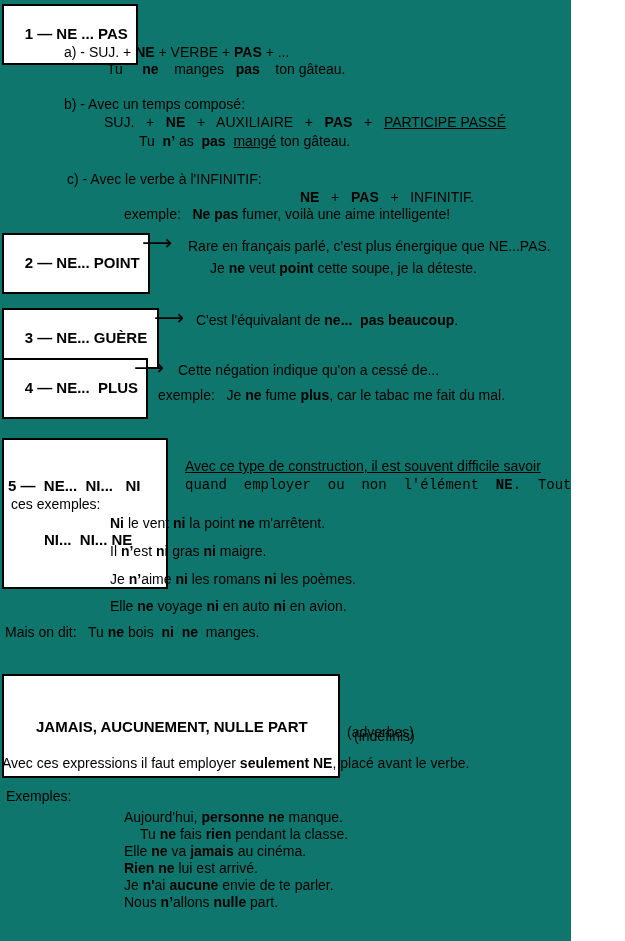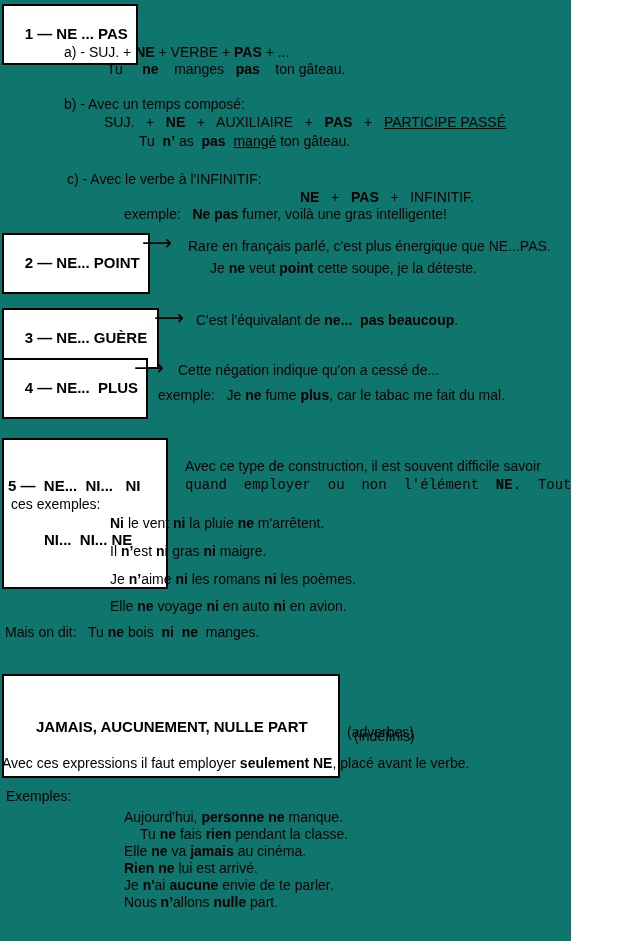--- a/index.html
+++ b/index.html
@@ -38,21 +38,21 @@
   <div class="titlebox" style="left:2px;top:4px;">
     <span>1 — NE ... PAS</span>
   </div>
   <div class="abs" style="left:64px;top:44px;"><span>a) - SUJ. + </span><span class="b">NE</span><span> + VERBE + </span><span class="b">PAS</span><span> + ...</span></div>
   <div class="abs" style="left:107px;top:61px;"><span>Tu     </span><span class="b">ne</span><span>    manges   </span><span class="b">pas</span><span>    ton gâteau.</span></div>
   <div class="abs" style="left:64px;top:96px;"><span>b) - Avec un temps composé:</span></div>
   <div class="abs" style="left:104px;top:114px;"><span>SUJ.   +   </span><span class="b">NE</span><span>   +   AUXILIAIRE   +   </span><span class="b">PAS</span><span>   +   </span><span class="u">PARTICIPE PASSÉ</span></div>
   <div class="abs" style="left:139px;top:133px;"><span>Tu  </span><span class="b">n’</span><span> as  </span><span class="b">pas</span><span>  </span><span class="u">mangé</span><span> ton gâteau.</span></div>
   <div class="abs" style="left:67px;top:171px;"><span>c) - Avec le verbe à l'INFINITIF:</span></div>
   <div class="abs" style="left:300px;top:189px;"><span class="b">NE</span><span>   +   </span><span class="b">PAS</span><span>   +   INFINITIF.</span></div>
-  <div class="abs" style="left:124px;top:206px;"><span>exemple:   </span><span class="b">Ne pas</span><span> fumer, voilà une gras intelligente!</span></div>
+  <div class="abs" style="left:124px;top:206px;"><span>exemple:   </span><span class="b">Ne pas</span><span> fumer, voilà une aime intelligente!</span></div>
 
   <div class="titlebox" style="left:2px;top:233px;">
     <span>2 — NE... POINT</span>
   </div>
   <span class="arrow" style="left:142px;top:233px;">⟶</span>
   <div class="abs" style="left:188px;top:238px;"><span>Rare en français parlé, c'est plus énergique que NE...PAS.</span></div>
   <div class="abs" style="left:210px;top:260px;"><span>Je </span><span class="b">ne</span><span> veut </span><span class="b">point</span><span> cette soupe, je la déteste.</span></div>
 
   <div class="titlebox" style="left:2px;top:308px;padding-right:10px;">
     <span>3 — NE... GUÈRE</span>
@@ -64,24 +64,24 @@
     <span>4 — NE...  PLUS</span>
   </div>
   <span class="arrow" style="left:134px;top:358px;">⟶</span>
   <div class="abs" style="left:178px;top:362px;"><span>Cette négation indique qu'on a cessé de...</span></div>
   <div class="abs" style="left:158px;top:387px;"><span>exemple:   Je </span><span class="b">ne</span><span> fume </span><span class="b">plus</span><span>, car le tabac me fait du mal.</span></div>
 
   <div class="titlebox" style="left:2px;top:438px;width:150px;">
     <div class="tline">5 —  NE...  NI...   NI</div>
     <div class="tline" style="padding-left:36px;">NI...  NI... NE</div>
   </div>
-  <div class="abs" style="left:185px;top:458px;"><span>Avec ce type de construction, il est souvent difficile savoir</span></div>
+  <div class="abs" style="left:185px;top:458px;text-decoration:underline;"><span>Avec ce type de construction, il est souvent difficile savoir</span></div>
   <div class="abs" style="left:185px;top:477px;font-family:Liberation Mono, monospace;"><span>quand  employer  ou  non  l'élément  </span><span class="b">NE</span><span>.  Toutefois,  retenons</span></div>
   <div class="abs" style="left:11px;top:496px;">ces exemples:</div>
-  <div class="abs" style="left:110px;top:515px;"><span class="b">Ni</span><span> le vent </span><span class="b">ni</span><span> la pluie </span><span class="b">ne</span><span> m'arrêtent.</span></div>
+  <div class="abs" style="left:110px;top:515px;"><span class="b">Ni</span><span> le vent </span><span class="b">ni</span><span> la point </span><span class="b">ne</span><span> m'arrêtent.</span></div>
   <div class="abs" style="left:110px;top:543px;"><span>Il </span><span class="b">n’</span><span>est </span><span class="b">ni</span><span> gras </span><span class="b">ni</span><span> maigre.</span></div>
   <div class="abs" style="left:110px;top:571px;"><span>Je </span><span class="b">n’</span><span>aime </span><span class="b">ni</span><span> les romans </span><span class="b">ni</span><span> les poèmes.</span></div>
   <div class="abs" style="left:110px;top:598px;"><span>Elle </span><span class="b">ne</span><span> voyage </span><span class="b">ni</span><span> en auto </span><span class="b">ni</span><span> en avion.</span></div>
   <div class="abs" style="left:5px;top:624px;"><span>Mais on dit:   Tu </span><span class="b">ne</span><span> bois  </span><span class="b">ni</span><span>  </span><span class="b">ne</span><span>  manges.</span></div>
 
   <div class="titlebox" style="left:2px;top:674px;width:326px;padding:3px 4px 4px 4px;">
     <div class="tline" style="padding-left:28px;padding-top:3px;">JAMAIS, AUCUNEMENT, NULLE PART</div>
   </div>
   <div class="abs" style="left:354px;top:681px;margin-top:47px;">(indéfinis)</div>
   <div class="abs" style="left:347px;top:724px;">(adverbes)</div>

